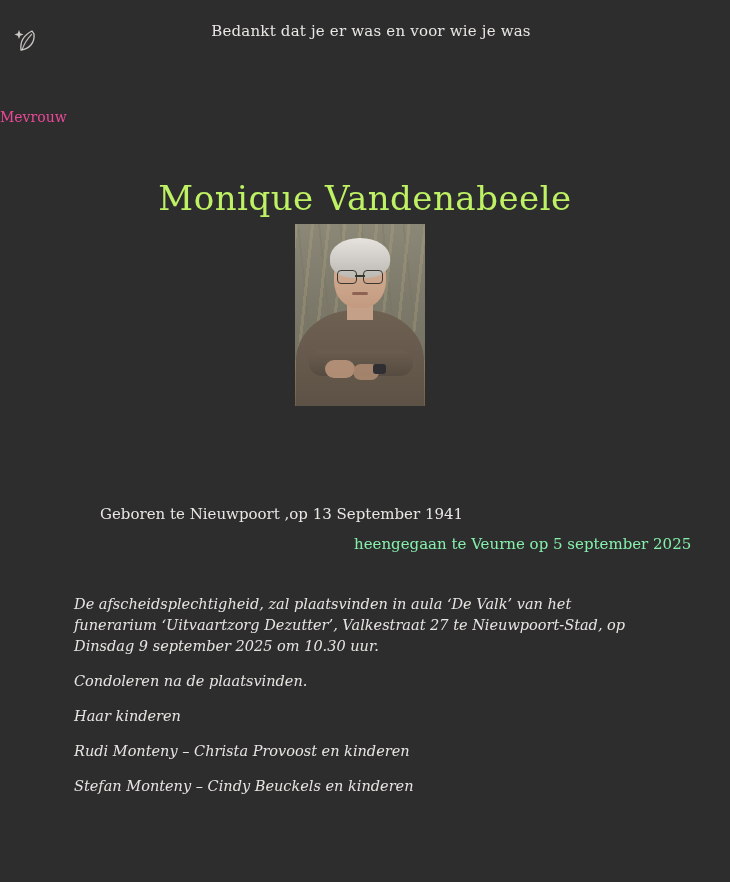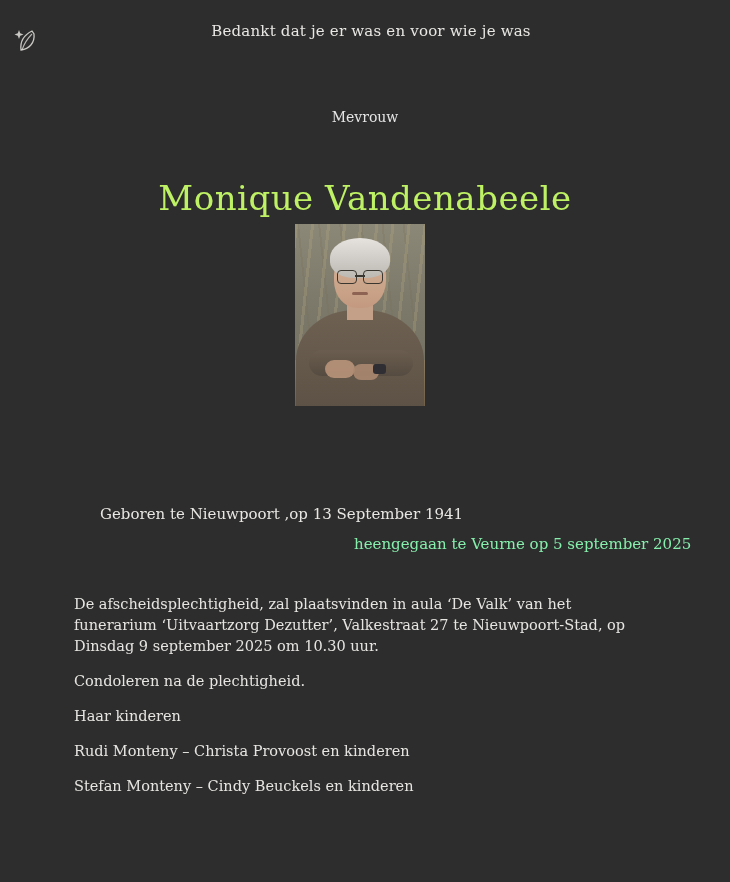--- a/index.html
+++ b/index.html
@@ -44,23 +44,23 @@
     color: #e9e7e3;
     font-family: "DejaVu Serif", serif;
     padding-left: 12px;
   }
 
   .salutation {
     position: absolute;
     left: 0;
     right: 0;
     top: 109px;
-    text-align: center;
+    text-align: left;
     font-size: 14px;
-    color: #e5e5e5;
+    color: #ec4899;
     font-family: "DejaVu Serif", serif;
   }
 
   .name {
     position: absolute;
     left: 0;
     right: 0;
     top: 158px;
     text-align: center;
     font-size: 34px;
@@ -245,20 +245,21 @@
 
   .body-text {
     position: absolute;
     left: 74px;
     top: 594px;
     width: 580px;
     font-family: "DejaVu Serif", serif;
     font-size: 14.5px;
     line-height: 21px;
     color: #e7e5e1;
+    font-style: italic;
   }
   .body-text p {
     margin: 0 0 14px 0;
   }
 </style>
 </head>
 <body>
 
 <div class="page">
 
@@ -295,19 +296,19 @@
     <div class="mouth"></div>
   </div>
 
   <div class="dates">
     <div class="born">Geboren te Nieuwpoort ,op 13 September 1941</div>
     <div class="died">heengegaan  te Veurne op 5 september 2025</div>
   </div>
 
   <div class="body-text">
     <p>De afscheidsplechtigheid, zal plaatsvinden in aula ‘De Valk’ van het funerarium ‘Uitvaartzorg Dezutter’, Valkestraat 27 te Nieuwpoort-Stad, op Dinsdag 9 september 2025 om 10.30 uur.</p>
-    <p>Condoleren na de plechtigheid.</p>
+    <p>Condoleren na de plaatsvinden.</p>
     <p>Haar kinderen</p>
     <p>Rudi Monteny – Christa Provoost  en kinderen</p>
     <p>Stefan Monteny – Cindy Beuckels en kinderen</p>
   </div>
 
 </div>
 
 </body></html>

